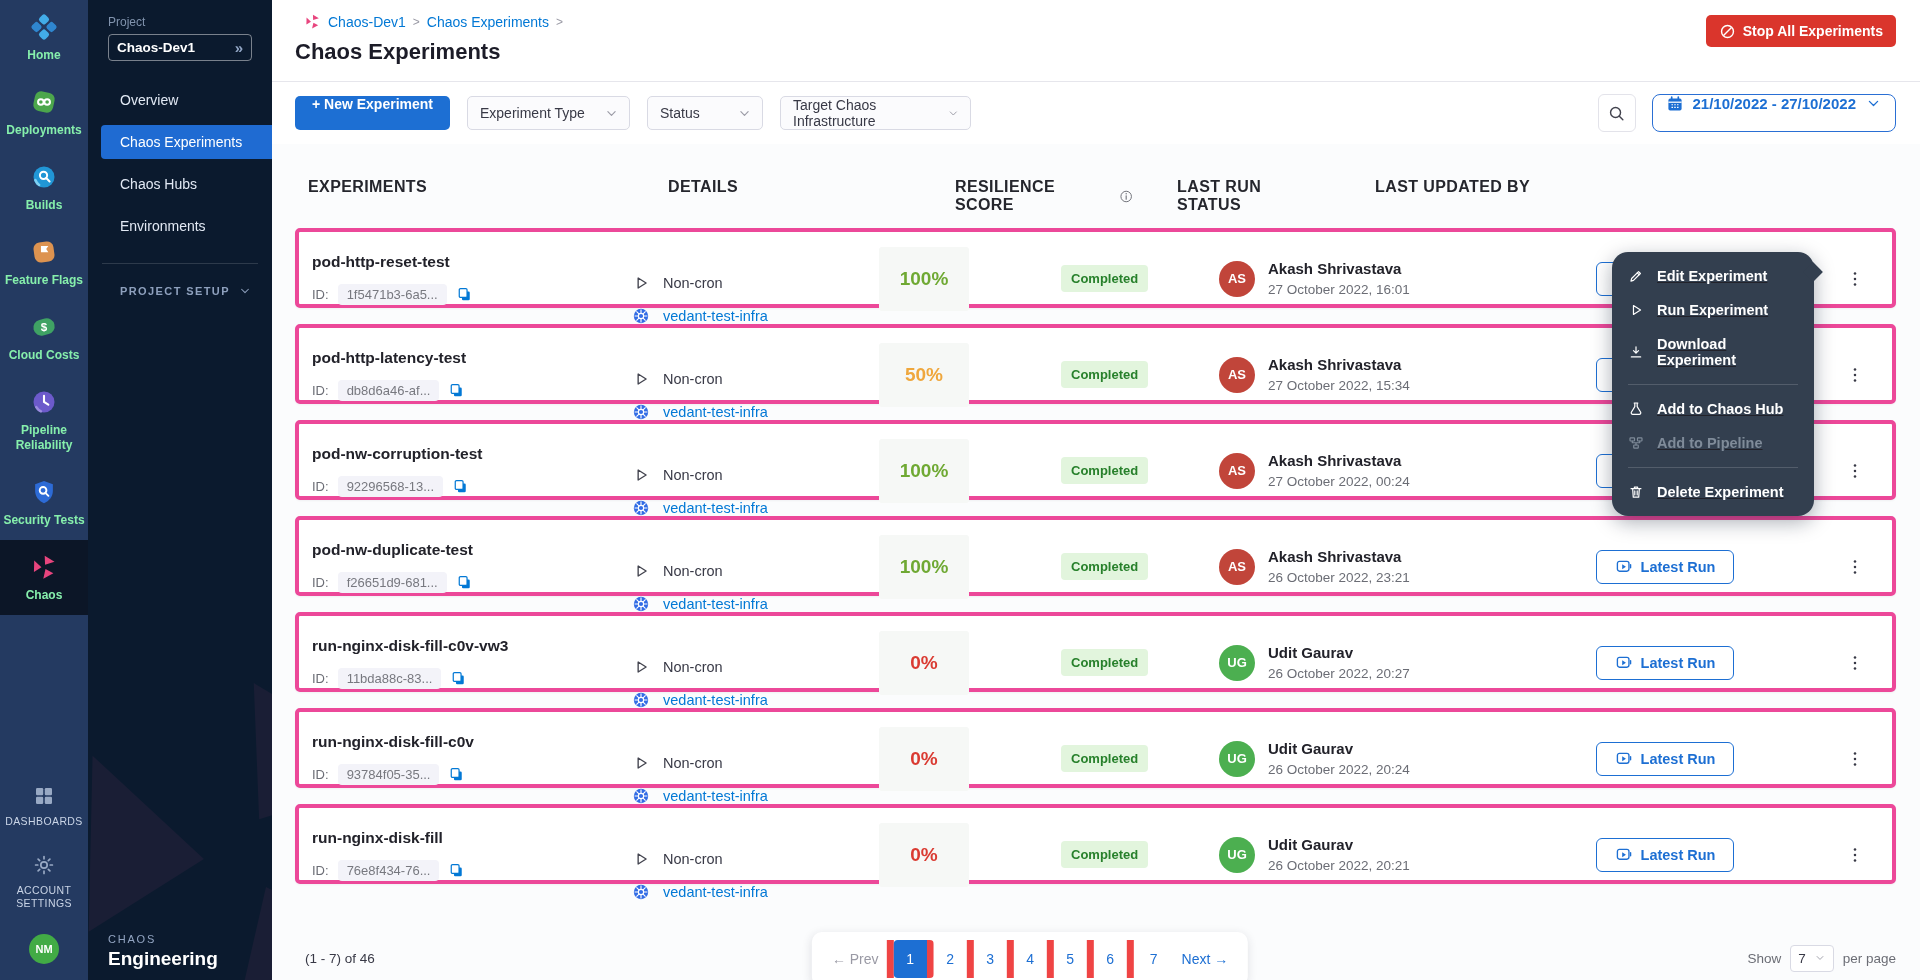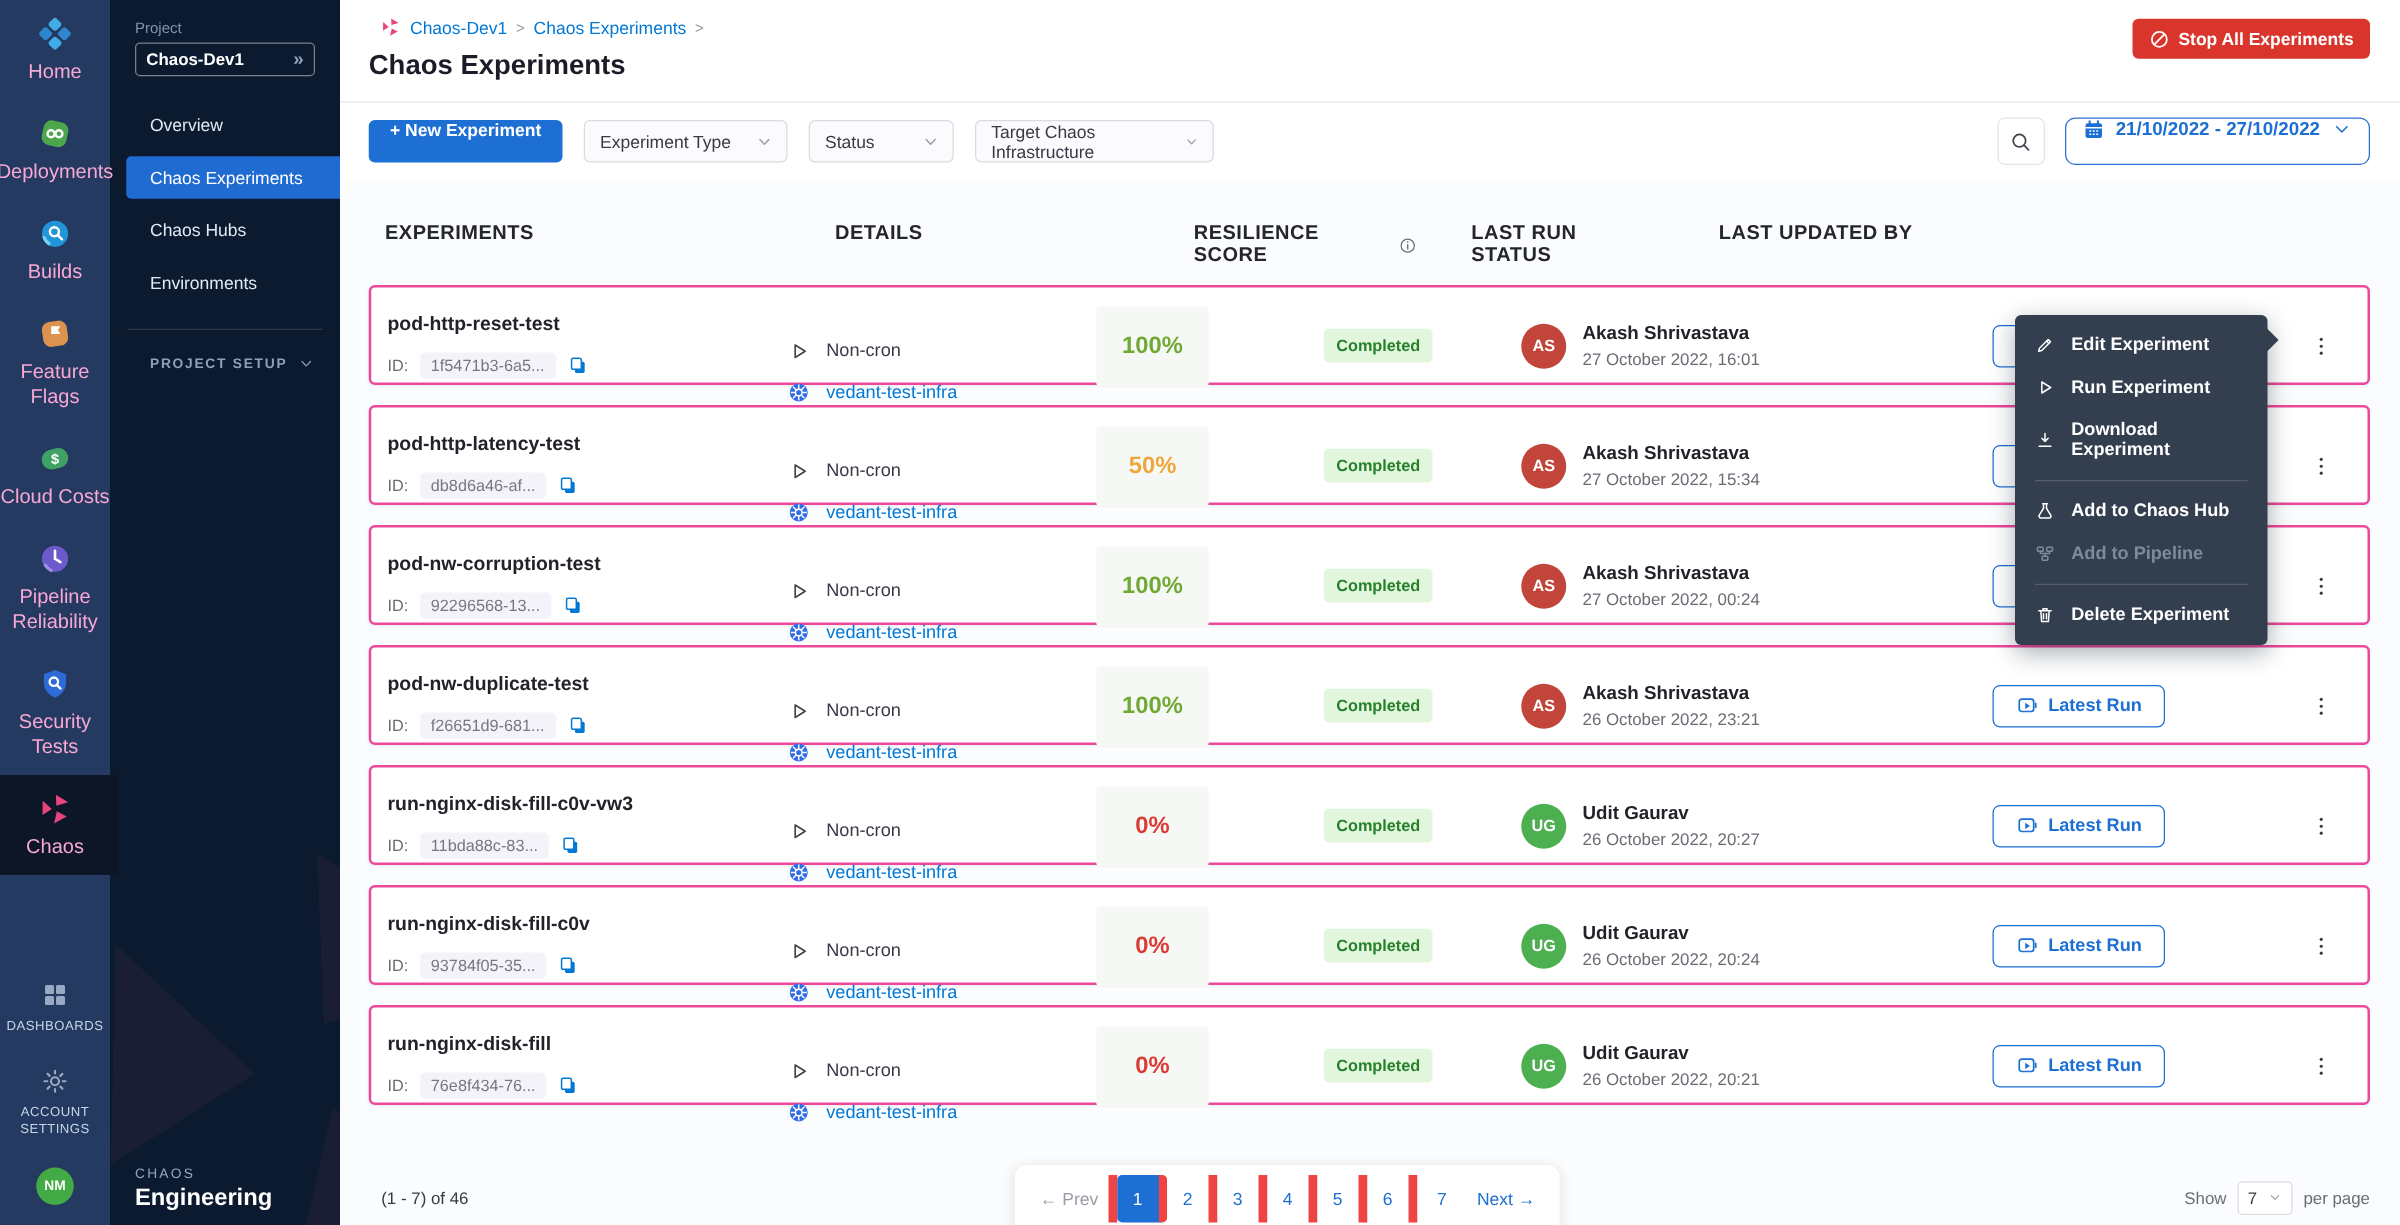--- a/index.html
+++ b/index.html
@@ -9,21 +9,21 @@
     font-family:"Liberation Sans", sans-serif; background:#fff; color:#22222a;
     position:relative;
   }
   [data-icon] svg { width:100%; height:100%; display:block; }
 
   
   .rail { width:88px; background:#243a61; display:flex; flex-direction:column; align-items:center; z-index:6; flex:none; }
   .rail-item { width:100%; padding:13px 3px 12px; display:flex; flex-direction:column; align-items:center; gap:7px; cursor:pointer; }
   .rail-item.active { background:#0c1627; }
   .rail-item .ric { width:28px; height:28px; }
-  .rail-item .rlbl { font-size:16px; font-weight:normal; color:#f9a8d4; text-align:center; line-height:1.25; }
+  .rail-item .rlbl { font-size:12px; font-weight:bold; color:#86efac; text-align:center; line-height:1.25; }
   .rail-bottom { margin-top:auto; width:100%; display:flex; flex-direction:column; align-items:center; }
   .rail-bottom .rail-item .ric { width:24px; height:24px; }
   .rail-bottom .rail-item .rlbl { font-size:10.5px; font-weight:normal; color:#c9d4e6; letter-spacing:.4px; }
   .avatar-nm { width:30px; height:30px; border-radius:50%; background:#42ab45; color:#fff; font-size:11px; font-weight:bold;
     display:flex; align-items:center; justify-content:center; margin:12px 0 16px; cursor:pointer; }
 
   
   .subnav { width:184px; background:#0b1a2e; position:relative; display:flex; flex-direction:column; color:#dbe4f0; z-index:5; flex:none; overflow:hidden; }
   .proj-label { margin:15px 0 5px 20px; font-size:12px; color:#8193ad; }
   .proj-box { margin:0 20px 12px 20px; border:1px solid rgba(255,255,255,.45); border-radius:4px; height:27px;
@@ -70,21 +70,21 @@
 
   
   .table-wrap { padding:16px 24px 0 23px; flex:1; min-height:0;
     --cols: 325px 248px 185px 155px 372px 160px 1fr; }
   .thead { display:grid; grid-template-columns:var(--cols); padding:18px 0 14px; font-size:16px; font-weight:bold;
     letter-spacing:.4px; color:#25262d;gap:40px; }
   .th1 { padding-left:13px; } .th2 { padding-left:8px; } .th3 { padding-left:7px; display:flex; align-items:center; gap:7px; }
   .th4 { padding-left:4px; } .th5 { padding-left:7px; }
   .i14 { width:15px; height:15px; color:#6b6d75; }
 
-  .row { display:grid; grid-template-columns:var(--cols); align-items:center; background:#fff; border:2px solid #ec4899;
+  .row { display:grid; grid-template-columns:var(--cols); align-items:center; background:#fff; border:4px solid #ec4899;
     border-radius:5px; margin-bottom:16px; height:80px; box-shadow:0 1px 2px rgba(40,41,61,.05); }
   .c-exp { padding-left:13px; }
   .exp-name { font-size:15.5px; font-weight:bold; color:#22222a; margin-bottom:13px; }
   .exp-idrow { display:flex; align-items:center; gap:9px; font-size:13px; color:#6b6d75; }
   .id-pill { background:#f3f3f9; border-radius:4px; padding:3px 9px; color:#77787f; }
   .copy { width:17px; height:17px; color:#0278d5; cursor:pointer; }
   .c-det { padding-left:8px; font-size:14.5px; color:#383946;margin-top:42px; }
   .det-line { display:flex; align-items:center; gap:13px; }
   .det-line:first-child { margin-bottom:15px; }
   .det-ic { width:18px; height:18px; color:#42434e; }
@@ -114,22 +114,22 @@
     border-right:7px solid #ef4444; cursor:pointer; padding:0 8px; }
   .pg:last-child { border-right:none; }
   .pg.prev { color:#9a9aa5; }
   .pg.num.active { background:#1d6fd3; color:#fff; border-radius:4px; }
   .show { margin-left:auto; display:flex; align-items:center; gap:9px; font-size:13.5px; color:#6b6d75; }
   .pp-select { border:1px solid #d9dae4; border-radius:4px; height:27px; padding:0 7px; display:flex; gap:8px; align-items:center;
     color:#383946; cursor:pointer; background:#fff; }
   .pp-select .chv { width:12px; height:12px; color:#9a9aa5; }
 
   
-  .ctx-menu { position:absolute; left:1612px; top:252px; width:202px; background:#333f4f; border-radius:5px;
-    box-shadow:0 6px 20px rgba(10,20,40,.35); padding:7px 0; z-index:50; }
+  .ctx-menu { position:absolute; left:1612px; top:252px; width:202px; background:#333f4f; border-radius:16px;
+    box-shadow:0 6px 20px rgba(10,20,40,.35); padding:7px 0; z-index:50;text-decoration:underline; }
   .ctx-beak { position:absolute; top:13px; right:-6px; width:14px; height:14px; background:#333f4f; transform:rotate(45deg); }
   .menu-item { display:flex; align-items:center; gap:13px; padding:9px 16px; font-size:14.5px; font-weight:bold; color:#fff; cursor:pointer; }
   .menu-item .mic { width:16px; height:16px; flex:none; }
   .menu-item.disabled { color:#7f8b99; cursor:default; }
   .menu-div { border-top:1px solid rgba(255,255,255,.16); margin:7px 16px; }
 </style>
 </head>
 <body>
 
 <nav class="rail">

